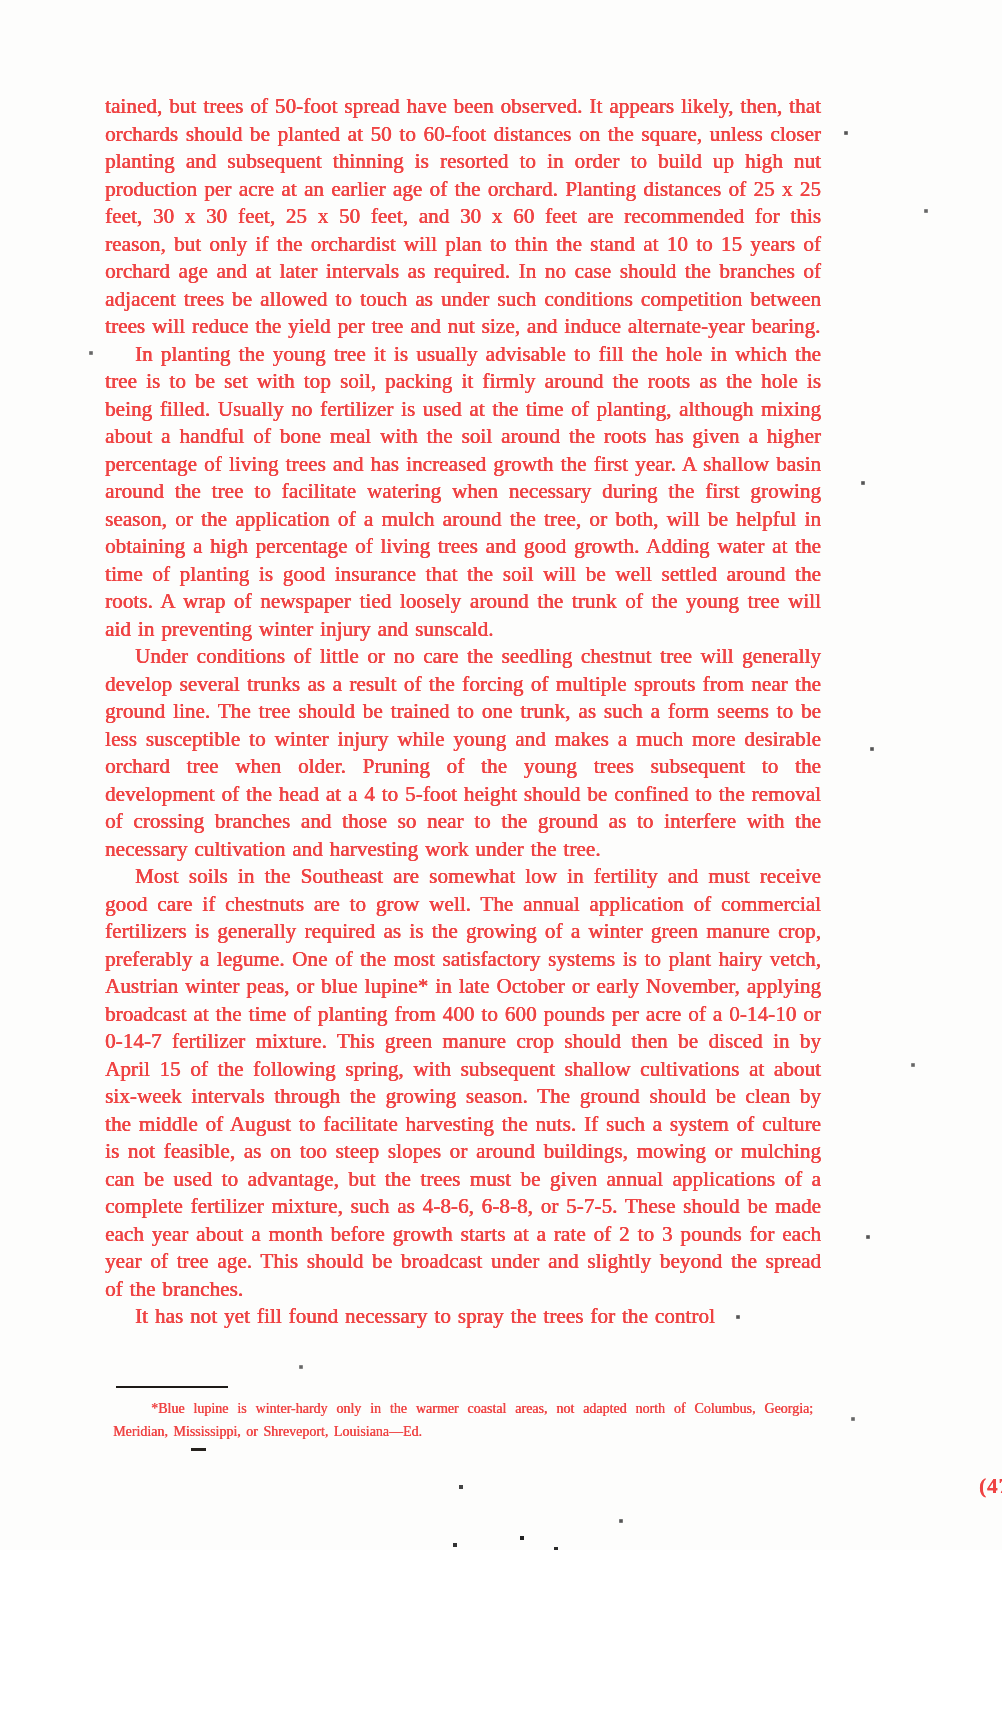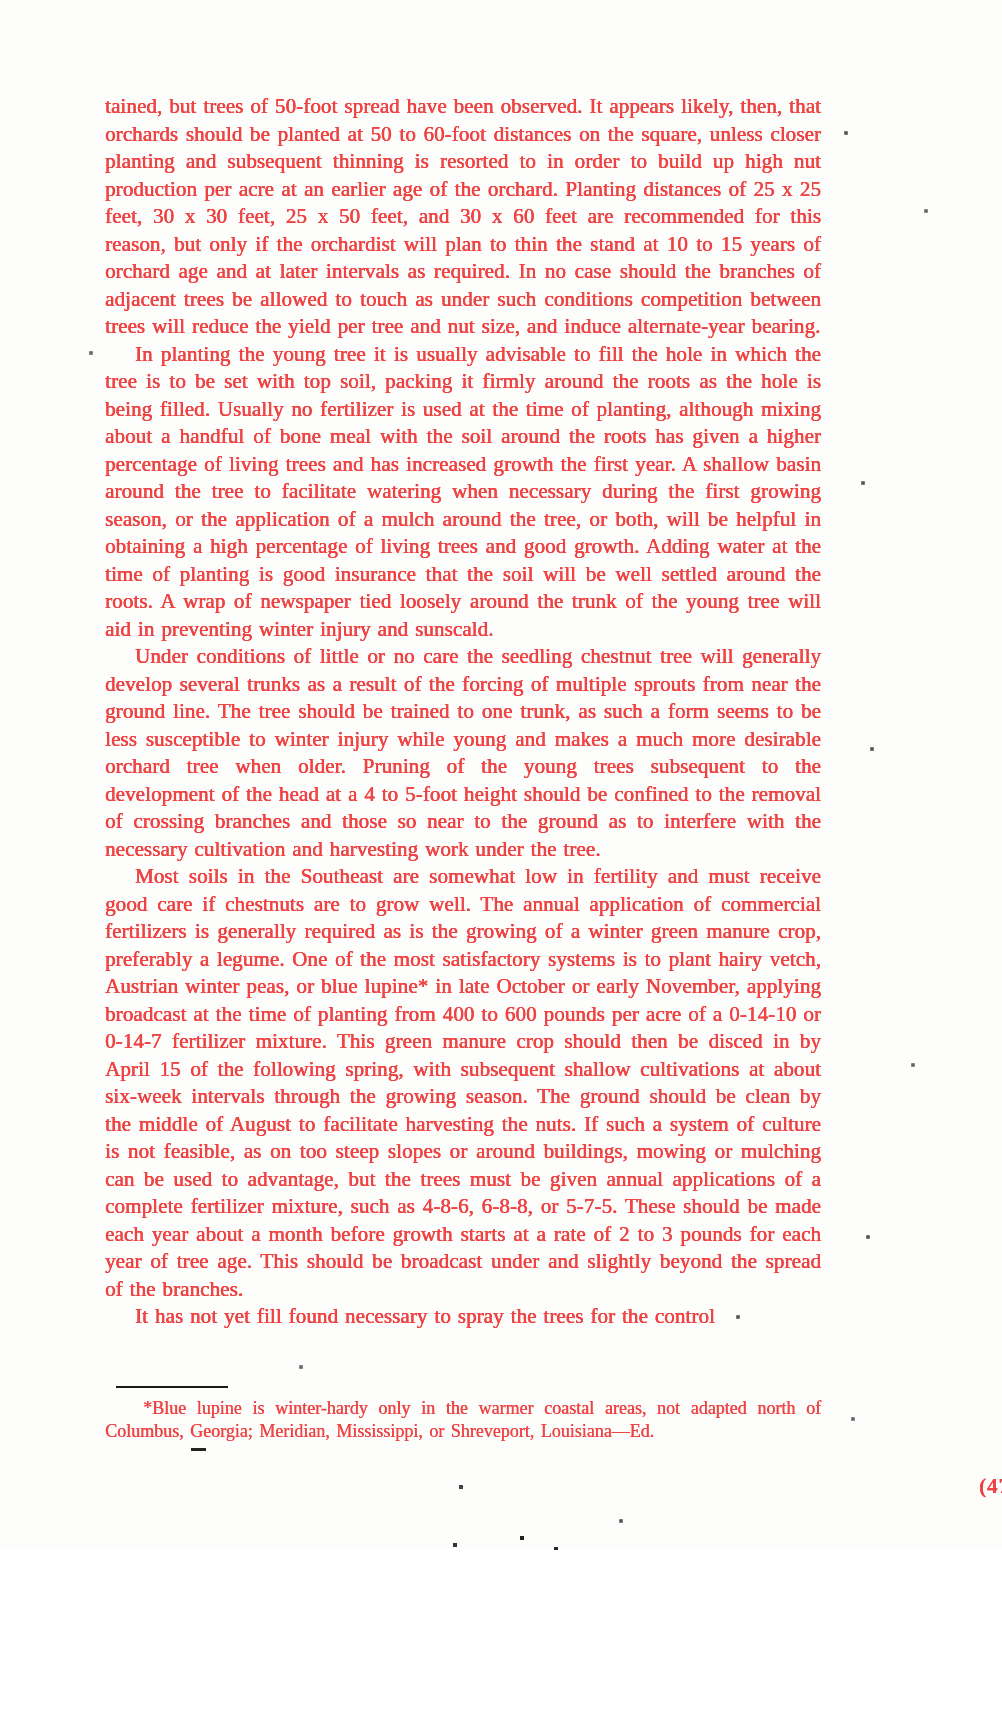--- a/index.html
+++ b/index.html
@@ -42,22 +42,22 @@
     top: 1386px;
     width: 716px;
   }
   #footnote-rule {
     width: 112px;
     height: 2px;
     background: #1d1a17;
     margin: 0 0 9px 11px;
   }
   #footnote-text {
-    margin: 0;
-    font-size: 18px;
+    margin: 8px;
+    font-size: 14px;
     line-height: 23px;
     text-align: justify;
     text-indent: 38px;
     word-spacing: 2px;
     text-shadow: 0.4px 0 0 currentColor;
   }
 
   
   #page-number {
     position: absolute;

